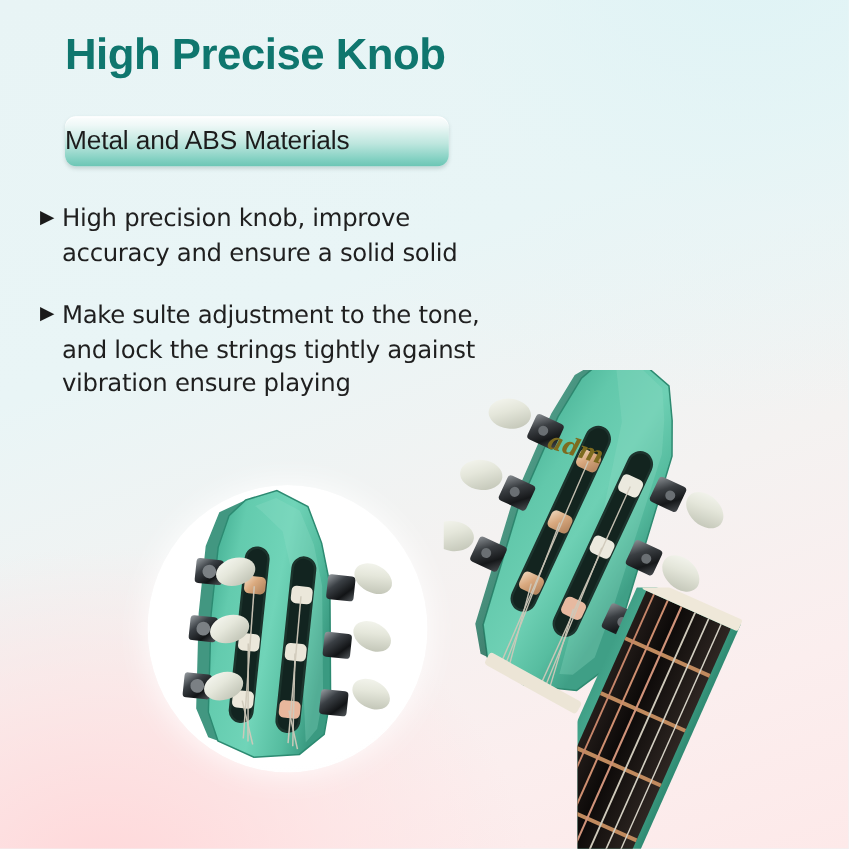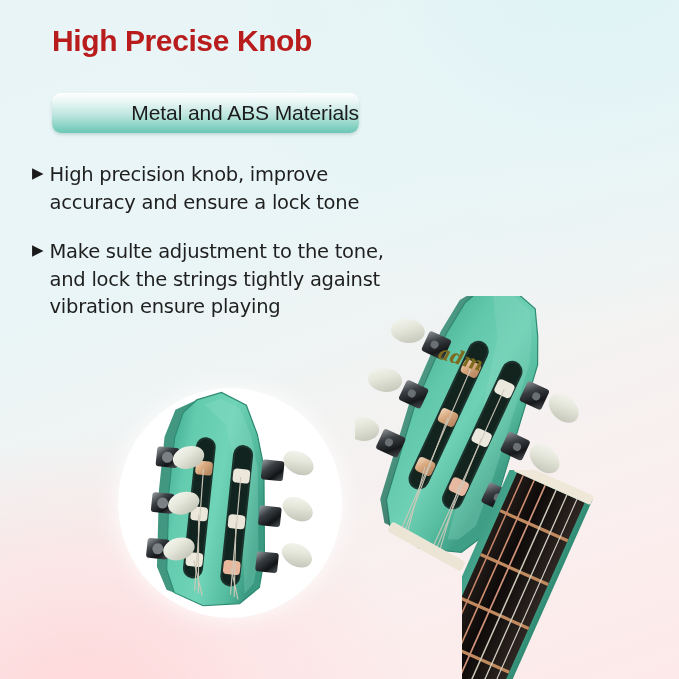--- a/index.html
+++ b/index.html
@@ -23,33 +23,33 @@
   #bg-cyan {
     position:absolute; inset:0;
     background:radial-gradient(ellipse 85% 70% at 88% -6%, rgba(222,243,245,0.95) 0%, rgba(230,245,246,0.5) 45%, rgba(234,246,247,0) 78%);
   }
 
   
   #content { position:absolute; inset:0; }
 
   #page-title {
     position:absolute; left:52px; top:24px;
-    font-size:30px; font-weight:700; letter-spacing:-0.4px;
-    color:#b91c1c; line-height:1.15;
+    font-size:35px; font-weight:700; letter-spacing:-0.4px;
+    color:#0f766e; line-height:1.15;
     font-family:"Liberation Sans", sans-serif;
     white-space:nowrap;
   }
 
   #materials-badge {
     position:absolute; left:52px; top:93px;
     width:307px; height:40px;
     border-radius:9px;
     background:linear-gradient(180deg,#fdfefe 0%,#eef8f7 18%,#bde6de 55%,#7fcfc0 88%,#6cc6b5 100%);
     box-shadow:0 2px 3px rgba(120,150,145,0.30), inset 0 1px 0 rgba(255,255,255,0.85);
-    display:flex; align-items:center; justify-content:flex-end;
+    display:flex; align-items:center; justify-content:flex-start;
   }
   #materials-badge-label {
     font-size:21px; color:#1c1c1c; letter-spacing:-0.1px;
     font-family:"Liberation Sans", sans-serif;
     white-space:nowrap;
   }
 
   .bullet-row { position:absolute; display:flex; align-items:flex-start; }
   .bullet-marker {
     font-size:15px; color:#1a1a1a; line-height:1.5;
@@ -326,21 +326,21 @@
 
   <h1 id="page-title">High Precise Knob</h1>
 
   <div id="materials-badge">
     <span id="materials-badge-label">Metal and ABS Materials</span>
   </div>
 
   <div class="bullet-row" id="bullet-1">
     <span class="bullet-marker">▶</span>
     <span class="bullet-text">High precision knob, improve
-accuracy and ensure a lock tone</span>
+accuracy and ensure a solid solid</span>
   </div>
 
   <div class="bullet-row" id="bullet-2">
     <span class="bullet-marker">▶</span>
     <span class="bullet-text">Make sulte adjustment to the tone,
 and lock the strings tightly against
 vibration ensure playing</span>
   </div>
 
 </div>

